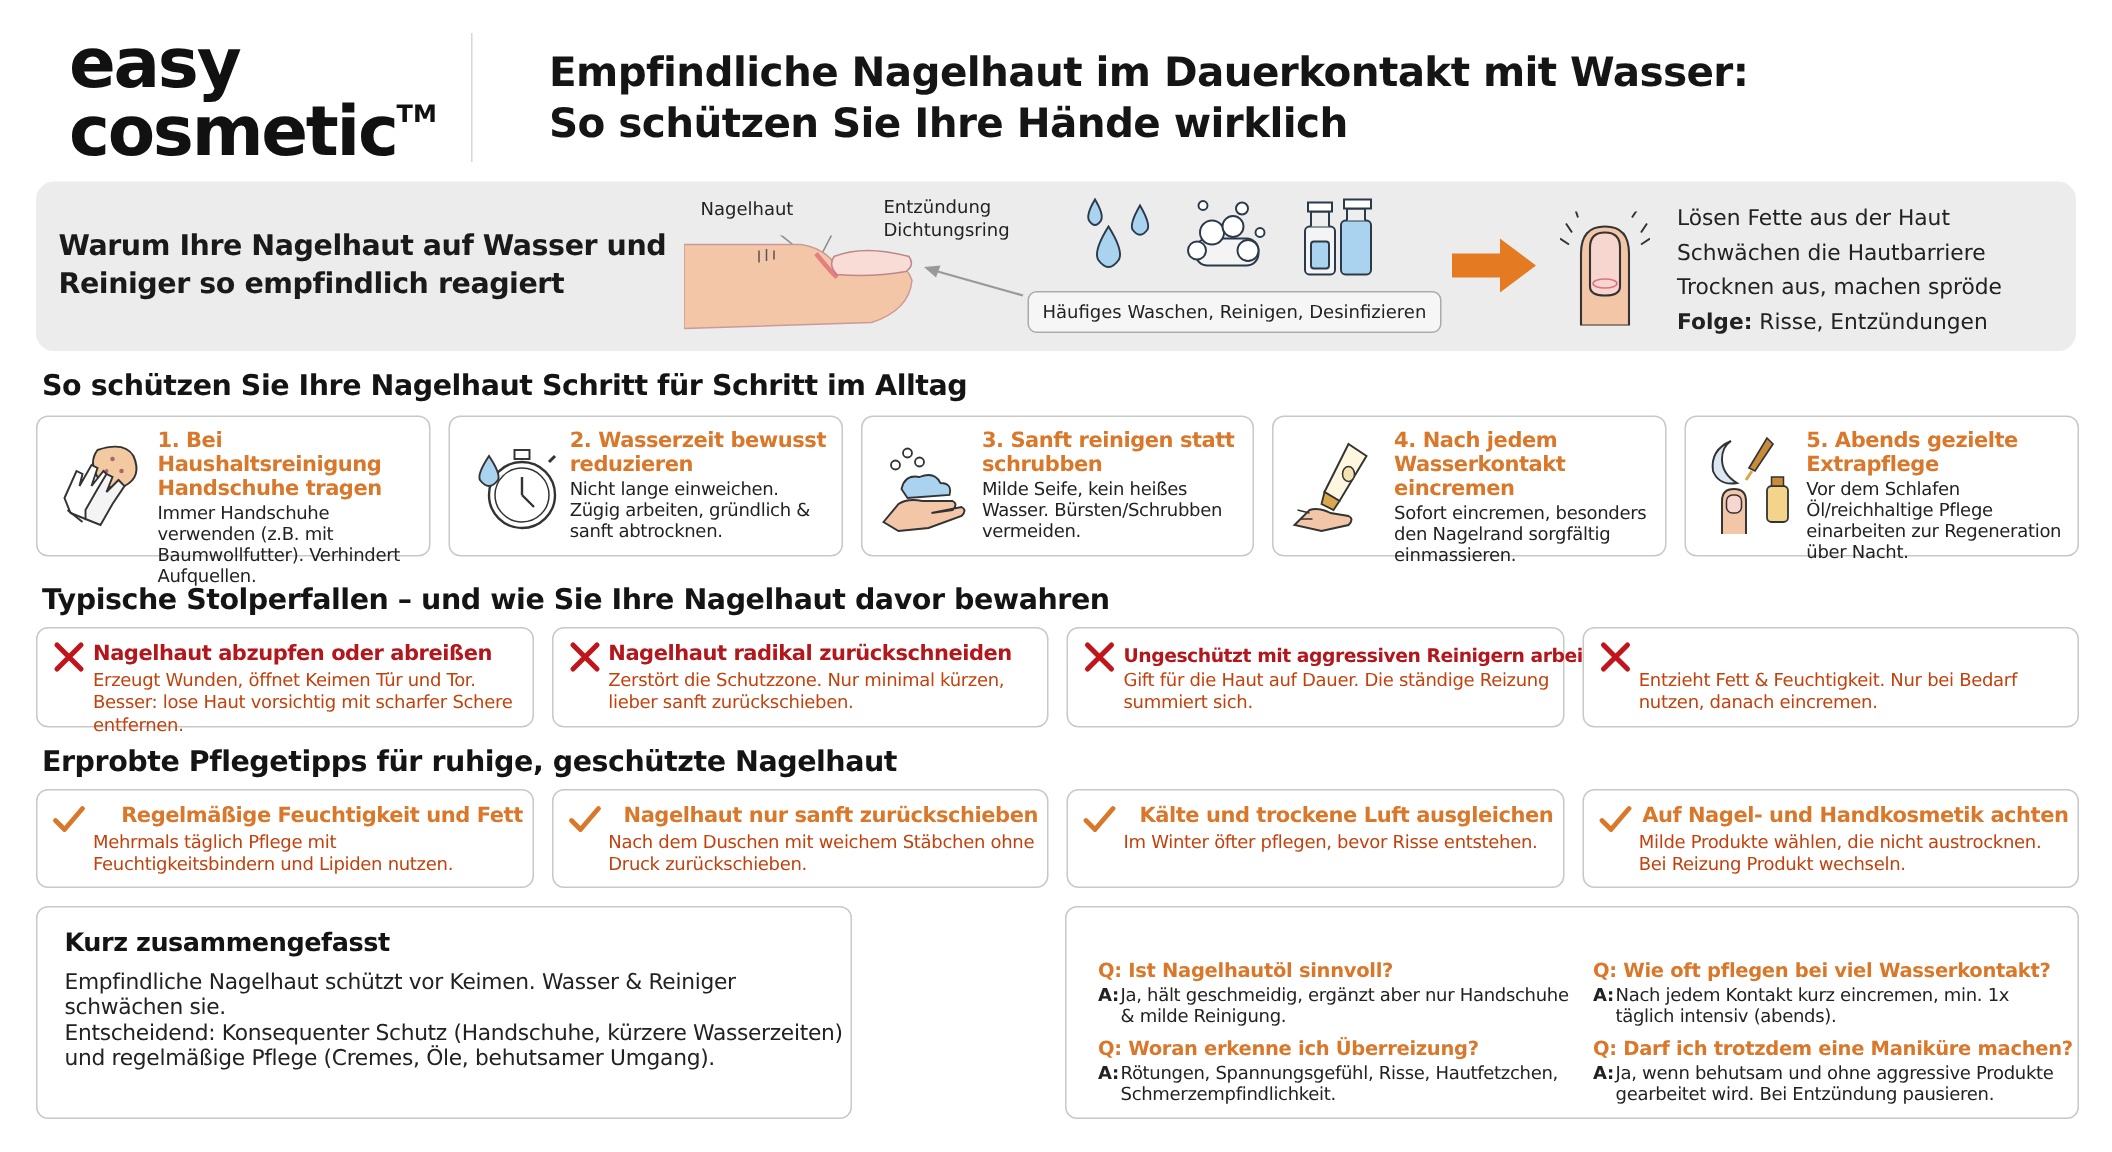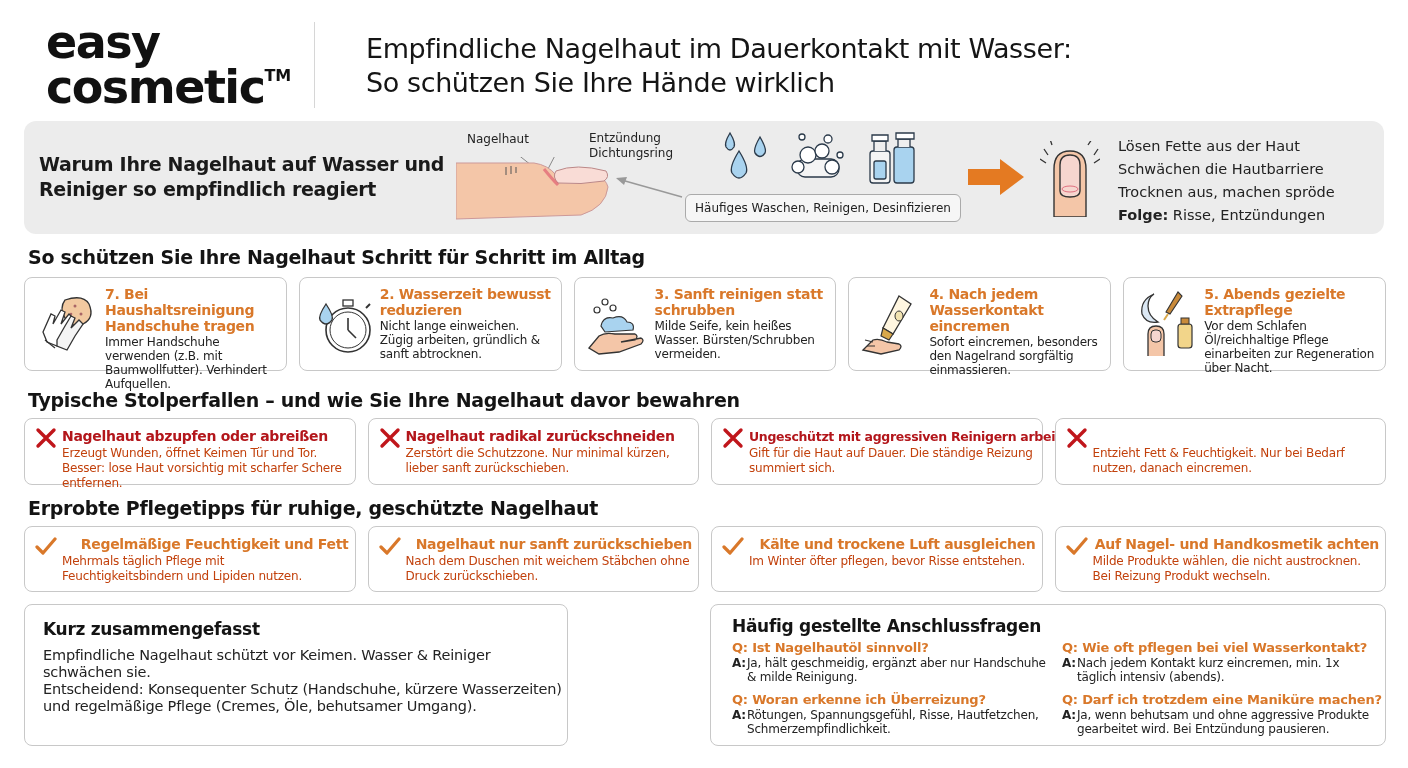--- a/index.html
+++ b/index.html
@@ -4,21 +4,21 @@
 <style>
   * { box-sizing: border-box; margin: 0; padding: 0; }
   html, body { width: 1408px; height: 768px; background: #ffffff; overflow: hidden; }
   body { font-family: "DejaVu Sans", "Liberation Sans", sans-serif; color: #1a1a1a; position: relative; }
 
   
   .logo { position: absolute; left: 30px; top: 22px; width: 260px; margin-left: 16px; }
   .logo .l1, .logo .l2 { font-weight: 900; font-size: 46px; line-height: 40px; letter-spacing: -1.5px; color: #111; font-family: "DejaVu Sans", sans-serif; }
   .logo .l2 sup { font-size: 16px; letter-spacing: 0; position: relative; top: -6px; font-weight: 700; }
   .header-divider { position: absolute; left: 314px; top: 22px; width: 1px; height: 86px; background: #d6d6d6; }
-  .title { position: absolute; left: 366px; top: 32px; font-weight: 400; font-size: 27px; line-height: 34px; color: #151515; letter-spacing: -0.4px; }
+  .title { position: absolute; left: 366px; top: 32px; font-weight: 700; font-size: 27px; line-height: 34px; color: #151515; letter-spacing: -0.4px; }
 
   
   .intro { position: absolute; left: 24px; top: 121px; width: 1360px; height: 113px; background: #ececec; border-radius: 12px; }
   .intro-q { position: absolute; left: 15px; top: 31px; font-weight: 700; font-size: 19px; line-height: 25px; color: #1a1a1a; letter-spacing: -0.3px; }
   .finger { position: absolute; left: 432px; top: 36px; }
   .lbl-nagelhaut { position: absolute; left: 443px; top: 11px; font-size: 12px; color: #222; }
   .lbl-dichtung { position: absolute; left: 565px; top: 10px; font-size: 12px; line-height: 15px; color: #222; }
   .cause-icons { position: absolute; left: 698px; top: 10px; }
   .cause-box { position: absolute; left: 661px; top: 73px; height: 28px; padding: 0 9px; border: 1px solid #aaa; border-radius: 6px; background: #f6f6f6; font-size: 12px; line-height: 26px; color: #222; white-space: nowrap; }
   .big-arrow { position: absolute; left: 944px; top: 38px; }
@@ -150,21 +150,21 @@
     <svg class="ico" viewBox="0 0 68 68">
       <path d="M30 10 Q48 4 54 14 Q60 28 48 34 Q36 38 30 28 Q24 18 30 10 Z" fill="#f2c9a0" stroke="#333" stroke-width="1.3"></path>
       <circle cx="40" cy="16" r="1.5" fill="#a66"></circle>
         <circle cx="46" cy="24" r="1.5" fill="#a66"></circle>
         <circle cx="36" cy="24" r="1.3" fill="#a66"></circle>
       <path d="M8 42 L16 24 L20 26 L18 34 L26 20 L30 22 L26 34 L34 24 L38 28 L30 44 L22 56 L12 52 Z" fill="#fff" stroke="#333" stroke-width="1.3"></path>
       <path d="M22 50 L30 36 L36 26 L40 28 L36 38 L44 30 L48 34 L40 46 L32 60 L22 56 Z" fill="#f4f4f4" stroke="#333" stroke-width="1.3"></path>
       <path d="M10 50 L20 58" stroke="#333" stroke-width="1.3"></path>
     </svg>
     <div class="txt">
-      <div class="st">7. Bei Haushaltsreinigung Handschuhe tragen</div>
+      <div class="st">1. Bei Haushaltsreinigung Handschuhe tragen</div>
       <div class="sb">Immer Handschuhe verwenden (z.B. mit Baumwollfutter). Verhindert Aufquellen.</div>
     </div>
   </div>
   <div class="step">
     <svg class="ico" viewBox="0 0 68 68">
       <circle cx="38" cy="40" r="22" fill="#fff" stroke="#333" stroke-width="1.6"></circle>
       <circle cx="38" cy="40" r="18" fill="none" stroke="#333" stroke-width="1"></circle>
       <rect x="33" y="10" width="10" height="6" fill="#fff" stroke="#333" stroke-width="1.3"></rect>
       <path d="M38 40 L38 28 M38 40 L46 48" stroke="#333" stroke-width="1.6"></path>
       <path d="M16 14 Q8 26 10 30 Q16 38 22 30 Q24 26 16 14 Z" fill="#a9d3ef" stroke="#333" stroke-width="1.3"></path>
@@ -285,21 +285,20 @@
   <h3>Kurz zusammengefasst</h3>
   <p>
     <span>Empfindliche Nagelhaut schützt vor Keimen. Wasser &amp; Reiniger</span><br>
     <span>schwächen sie.</span><br>
     <span>Entscheidend: Konsequenter Schutz (Handschuhe, kürzere Wasserzeiten)</span><br>
     <span>und regelmäßige Pflege (Cremes, Öle, behutsamer Umgang).</span>
   </p>
 </div>
 
 <div class="faq">
-  <h3>Häufig gestellte Anschlussfragen</h3>
   <div class="qa" style="left:21px; top:35px;">
     <div class="q">Q: Ist Nagelhautöl sinnvoll?</div>
     <div class="a"><b>A:</b><span>Ja, hält geschmeidig, ergänzt aber nur Handschuhe &amp; milde Reinigung.</span></div>
   </div>
   <div class="qa" style="left:21px; top:87px;">
     <div class="q">Q: Woran erkenne ich Überreizung?</div>
     <div class="a"><b>A:</b><span>Rötungen, Spannungsgefühl, Risse, Hautfetzchen, Schmerzempfindlichkeit.</span></div>
   </div>
   <div class="qa" style="left:351px; top:35px;">
     <div class="q">Q: Wie oft pflegen bei viel Wasserkontakt?</div>

